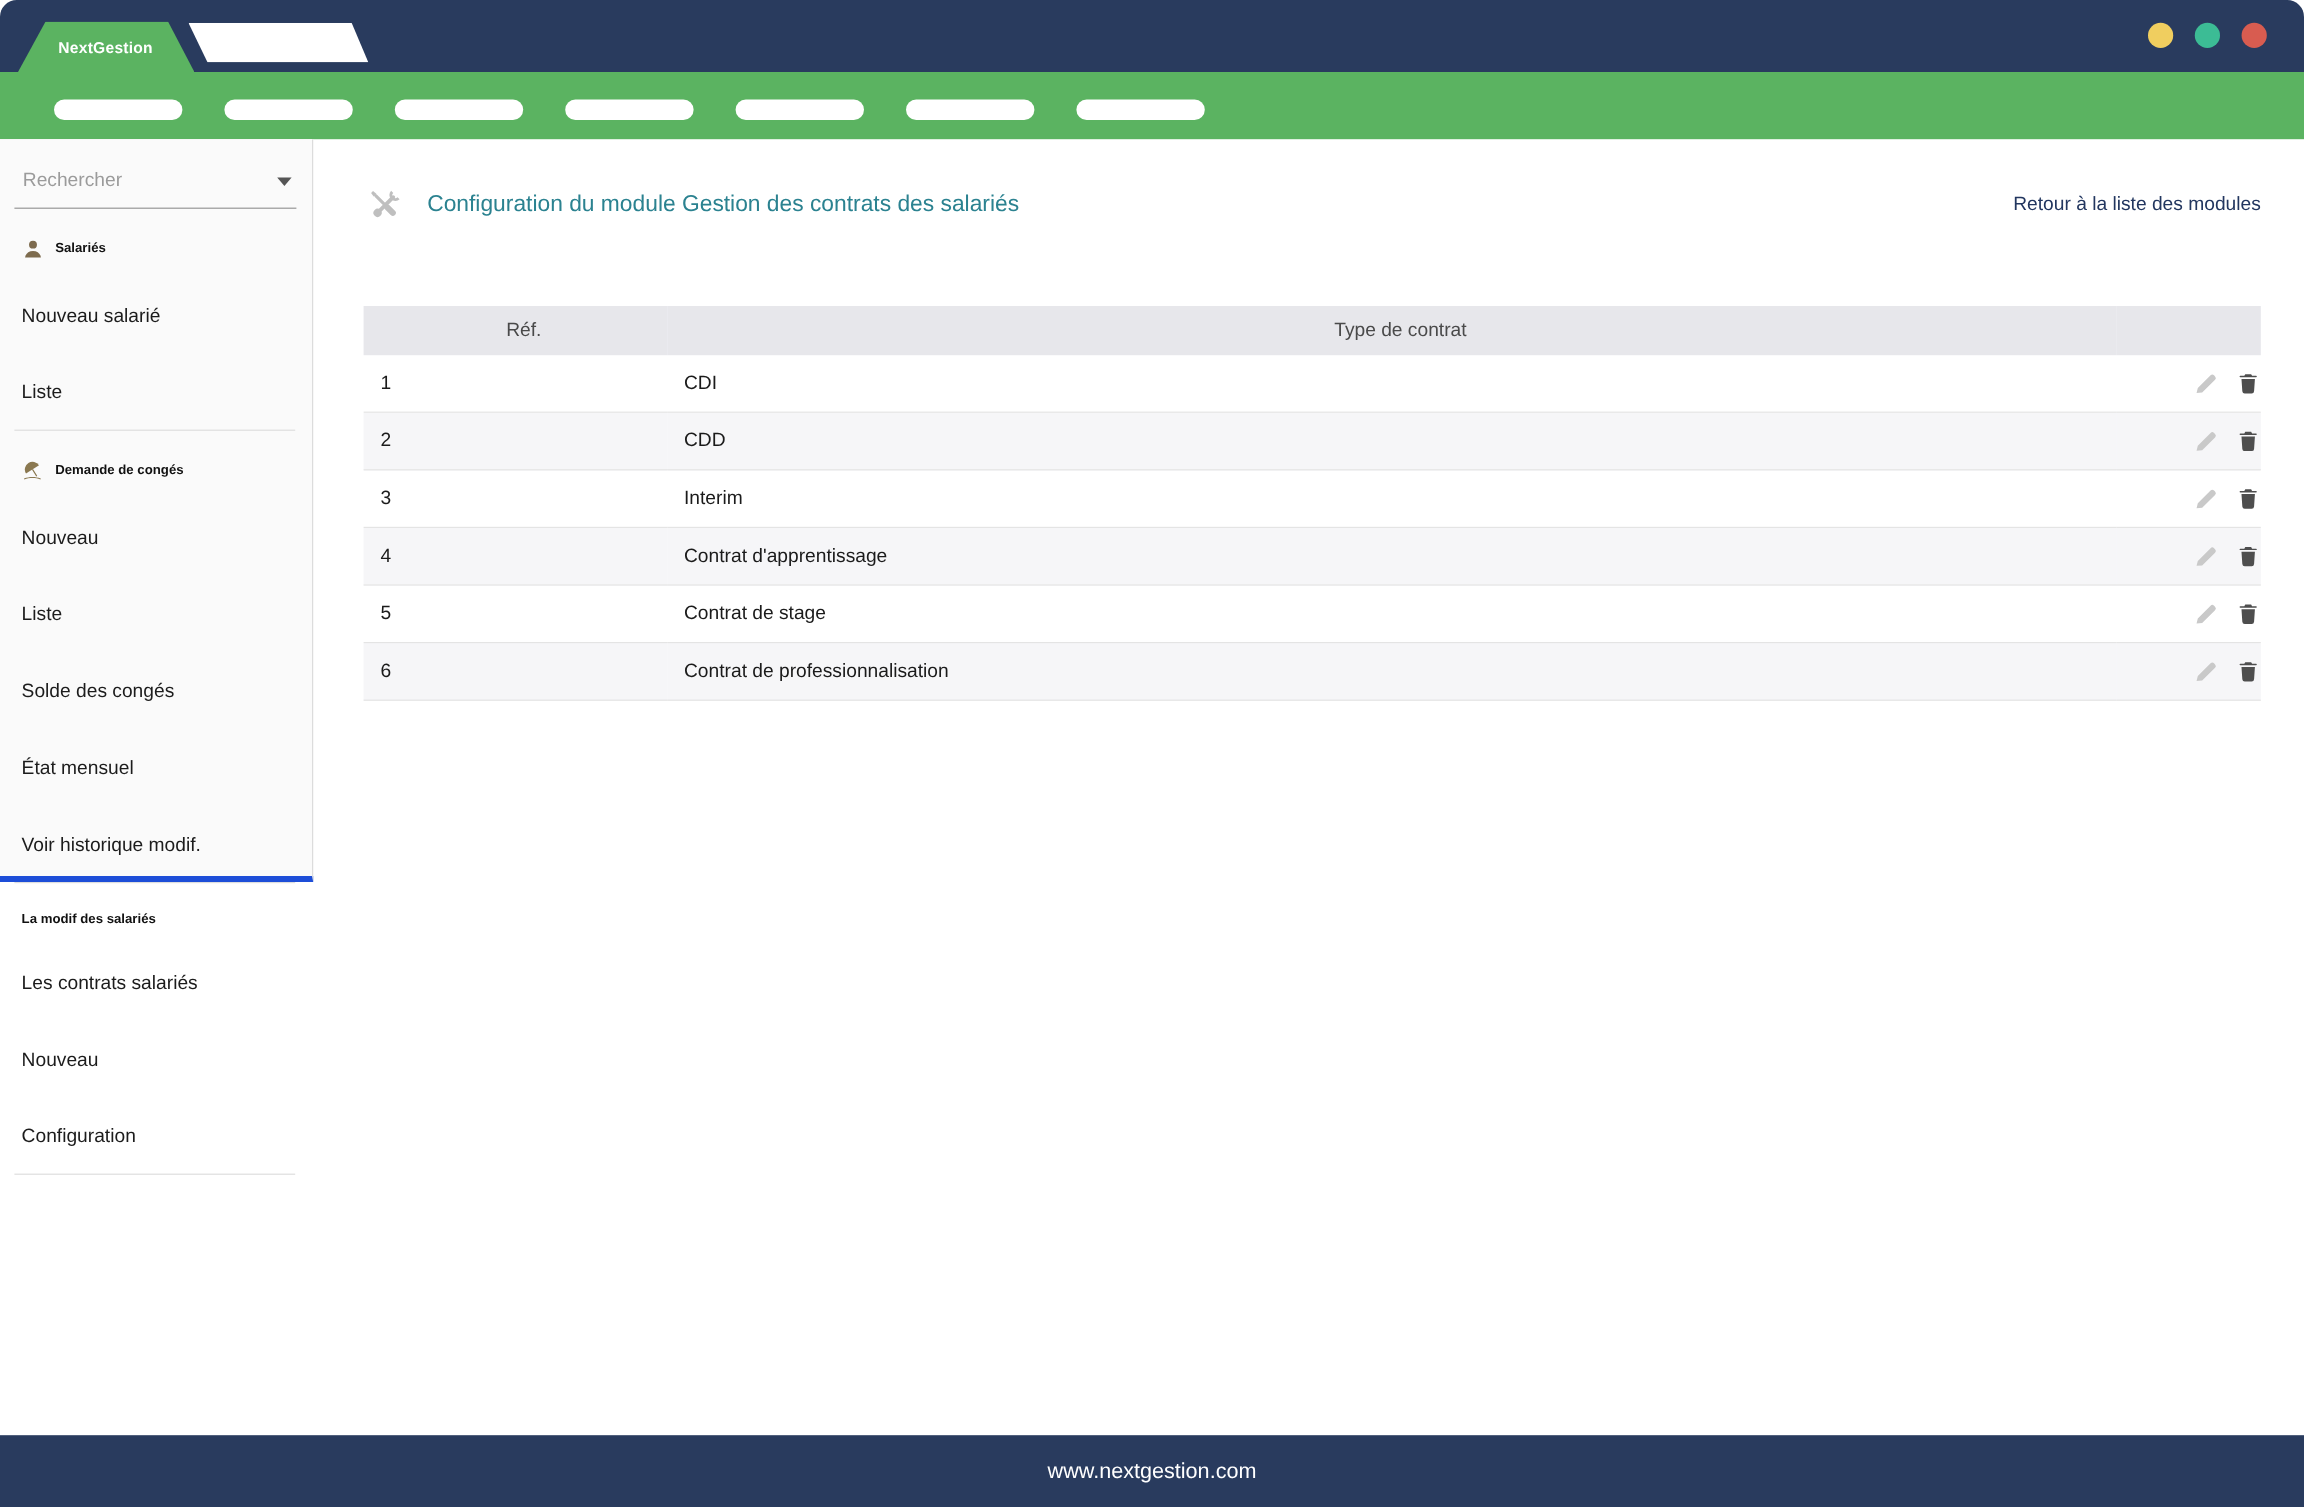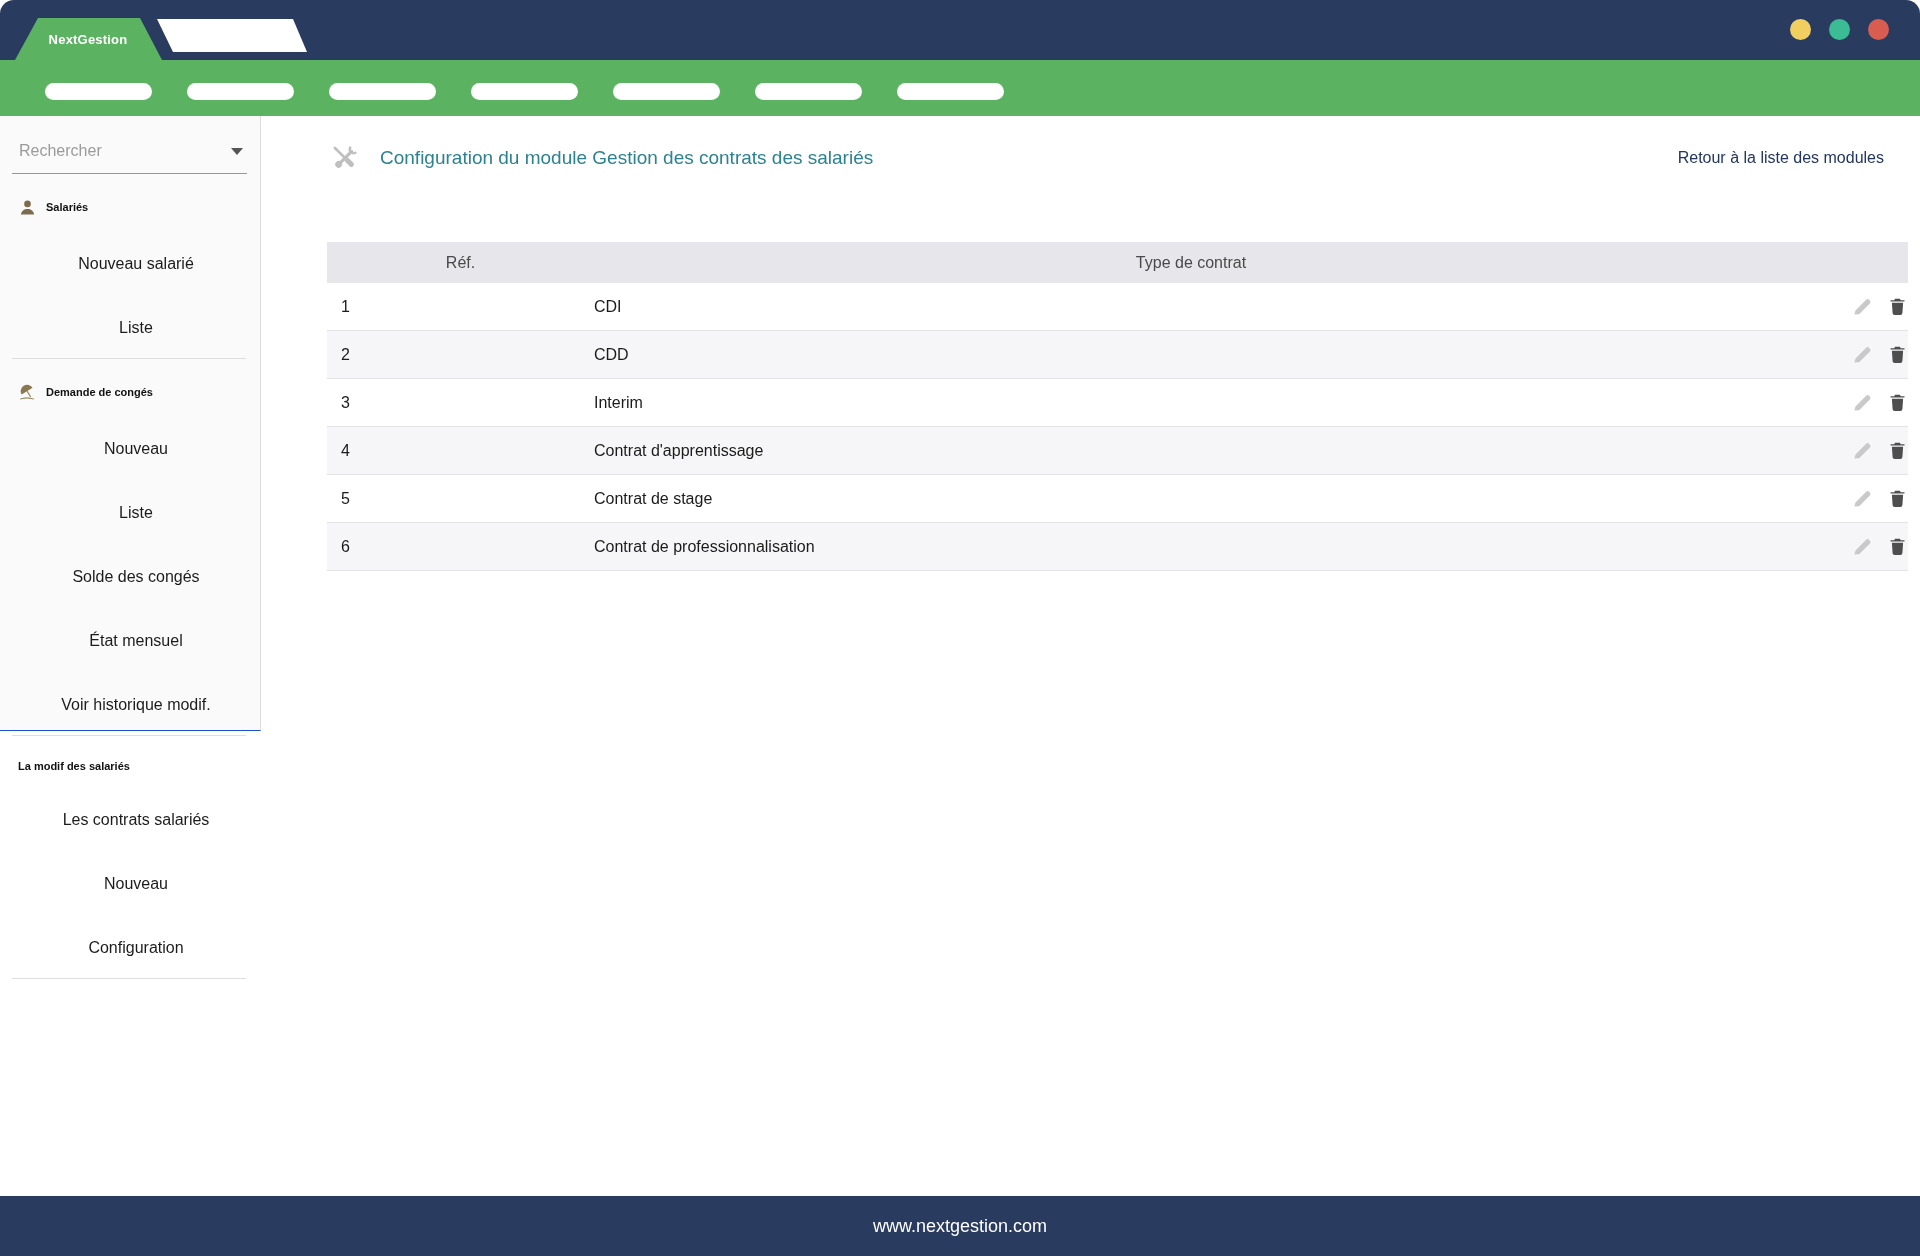--- a/index.html
+++ b/index.html
@@ -17,33 +17,33 @@
   .dots{position:absolute;right:31px;top:19px;display:flex;gap:18px;}
   .dot{width:21px;height:21px;border-radius:50%;}
 
   
   .greenbar{position:absolute;left:0;top:60px;width:1920px;height:56px;background:#5BB361;
             display:flex;align-items:center;padding-left:45px;box-sizing:border-box;gap:35px;padding-top:6px;}
   .pill{width:107px;height:17px;border-radius:9px;background:#ffffff;flex:0 0 auto;}
 
   
   .sidebar{position:absolute;left:0;top:116px;width:260px;height:614px;background:#FAFAFA;
-           border-right:1px solid #DCDCDC;border-bottom:1px solid #1d4ed8;box-sizing:content-box;text-align:center;}
+           border-right:1px solid #DCDCDC;border-bottom:5px solid #1d4ed8;box-sizing:content-box;}
   .search{margin:26px 13px 0 12px;padding:0 4px 13px 7px;border-bottom:1px solid #979797;
           display:flex;align-items:center;justify-content:space-between;cursor:pointer;}
   .search-ph{color:#9B9B9B;font-size:16px;}
   .caret{width:0;height:0;border-left:6px solid transparent;border-right:6px solid transparent;border-top:7px solid #555;}
   .section-title{display:flex;align-items:center;gap:10px;margin:24px 18px 8px 18px;
                  font-size:11px;font-weight:bold;color:#111;}
   .section-title .sicon{display:inline-flex;width:18px;height:18px;align-items:center;justify-content:center;}
   .side-item{font-size:16px;color:#1C1C1C;padding:7px 6px 8px 18px;line-height:17px;cursor:pointer;margin-top:32px;}
   .sdivider{border:none;border-top:1px solid #DEDEDE;margin:14px 14px 4px 12px;}
 
   
-  .main{position:absolute;left:260px;top:116px;right:0;padding-left:24px;}
+  .main{position:absolute;left:260px;top:129px;right:0;}
   .title-row{display:flex;align-items:center;margin:24px 36px 0 43px;height:36px;}
   .title-row .ticon{width:36px;height:36px;flex:0 0 auto;}
   .page-title{margin-left:17px;font-size:19px;color:#2B8290;}
   .back-link{margin-left:auto;font-size:16px;color:#22365F;cursor:pointer;text-decoration:none;}
 
   table.contracts{border-collapse:collapse;margin:66px 36px 0 43px;width:1581px;table-layout:fixed;}
   table.contracts th{background:#E7E7EB;height:41px;text-align:center;font-weight:400;
                      font-size:16px;color:#4A4A4A;padding:0 0 0 14px;}
   table.contracts td{height:47px;font-size:16px;color:#1B1B1B;border-bottom:1px solid #E4E4E4;
                      padding:0 0 0 14px;background:transparent;}

